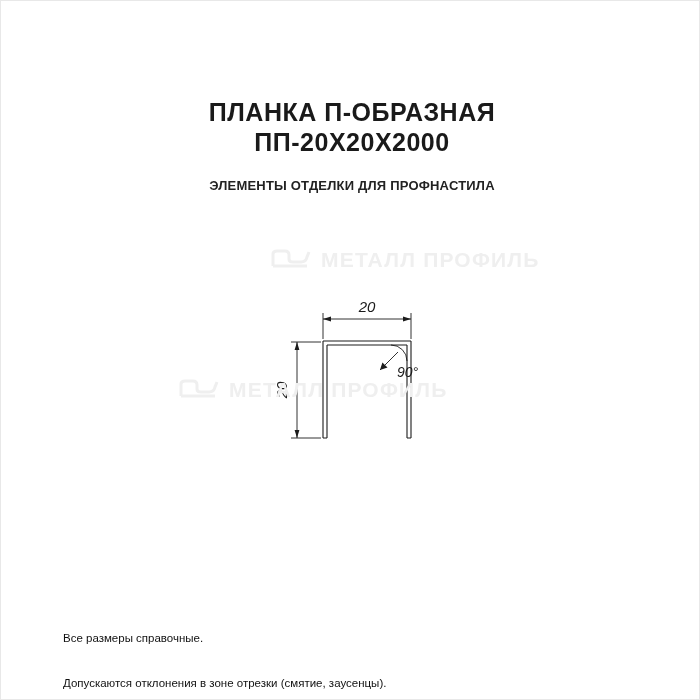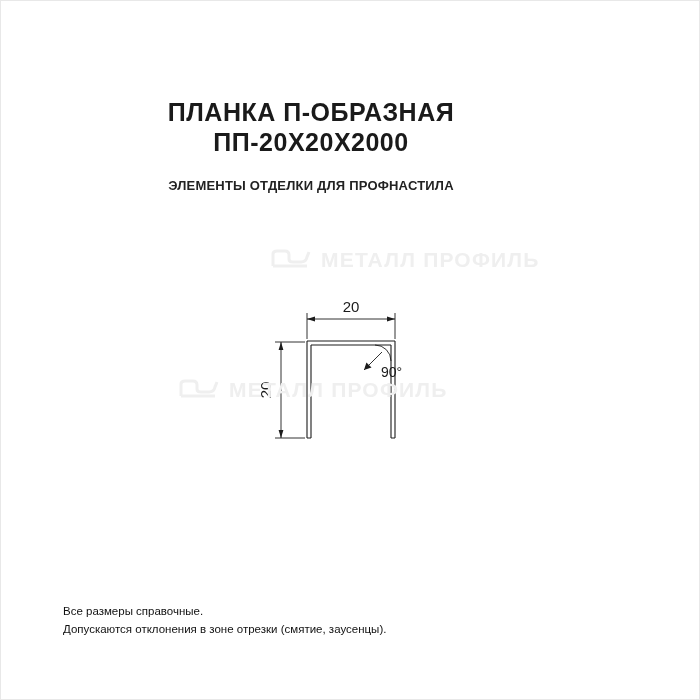--- a/index.html
+++ b/index.html
@@ -22,20 +22,21 @@
     background: #ffffff;
   }
 
   
   .titles {
     position: absolute;
     left: 0;
     top: 96px;
     width: 620px;
     text-align: center;
+    padding-left: 41px;
   }
   .title-line1 {
     font-size: 25px;
     font-weight: bold;
     letter-spacing: 0.5px;
     color: #1a1a1a;
     line-height: 30px;
     white-space: nowrap;
   }
   .title-line2 {
@@ -52,24 +53,25 @@
     font-weight: bold;
     color: #222222;
     margin-top: 21px;
     letter-spacing: 0.2px;
     white-space: nowrap;
   }
 
   
   .drawing {
     position: absolute;
-    left: 0;
+    left: 16px;
     top: 210px;
     width: 588px;
     height: 260px;
+    font-style: italic;
   }
   .drawing svg {
     display: block;
   }
 
   
   .wm {
     position: absolute;
     display: flex;
     align-items: flex-end;
@@ -90,21 +92,21 @@
 
   
   .notes {
     position: absolute;
     left: 62px;
     top: 601px;
     font-size: 11.5px;
     color: #111111;
     line-height: 18px;
   }
-  .notes div { white-space: nowrap; }
+  .notes div { white-space: nowrap; margin-top: 27px; }
 </style>
 </head>
 <body>
 
 <div class="page">
 
   <div class="titles">
     <div class="title-line1">ПЛАНКА П-ОБРАЗНАЯ</div>
     <div class="title-line2">ПП-20Х20Х2000</div>
     <div class="subtitle">ЭЛЕМЕНТЫ ОТДЕЛКИ ДЛЯ ПРОФНАСТИЛА</div>

